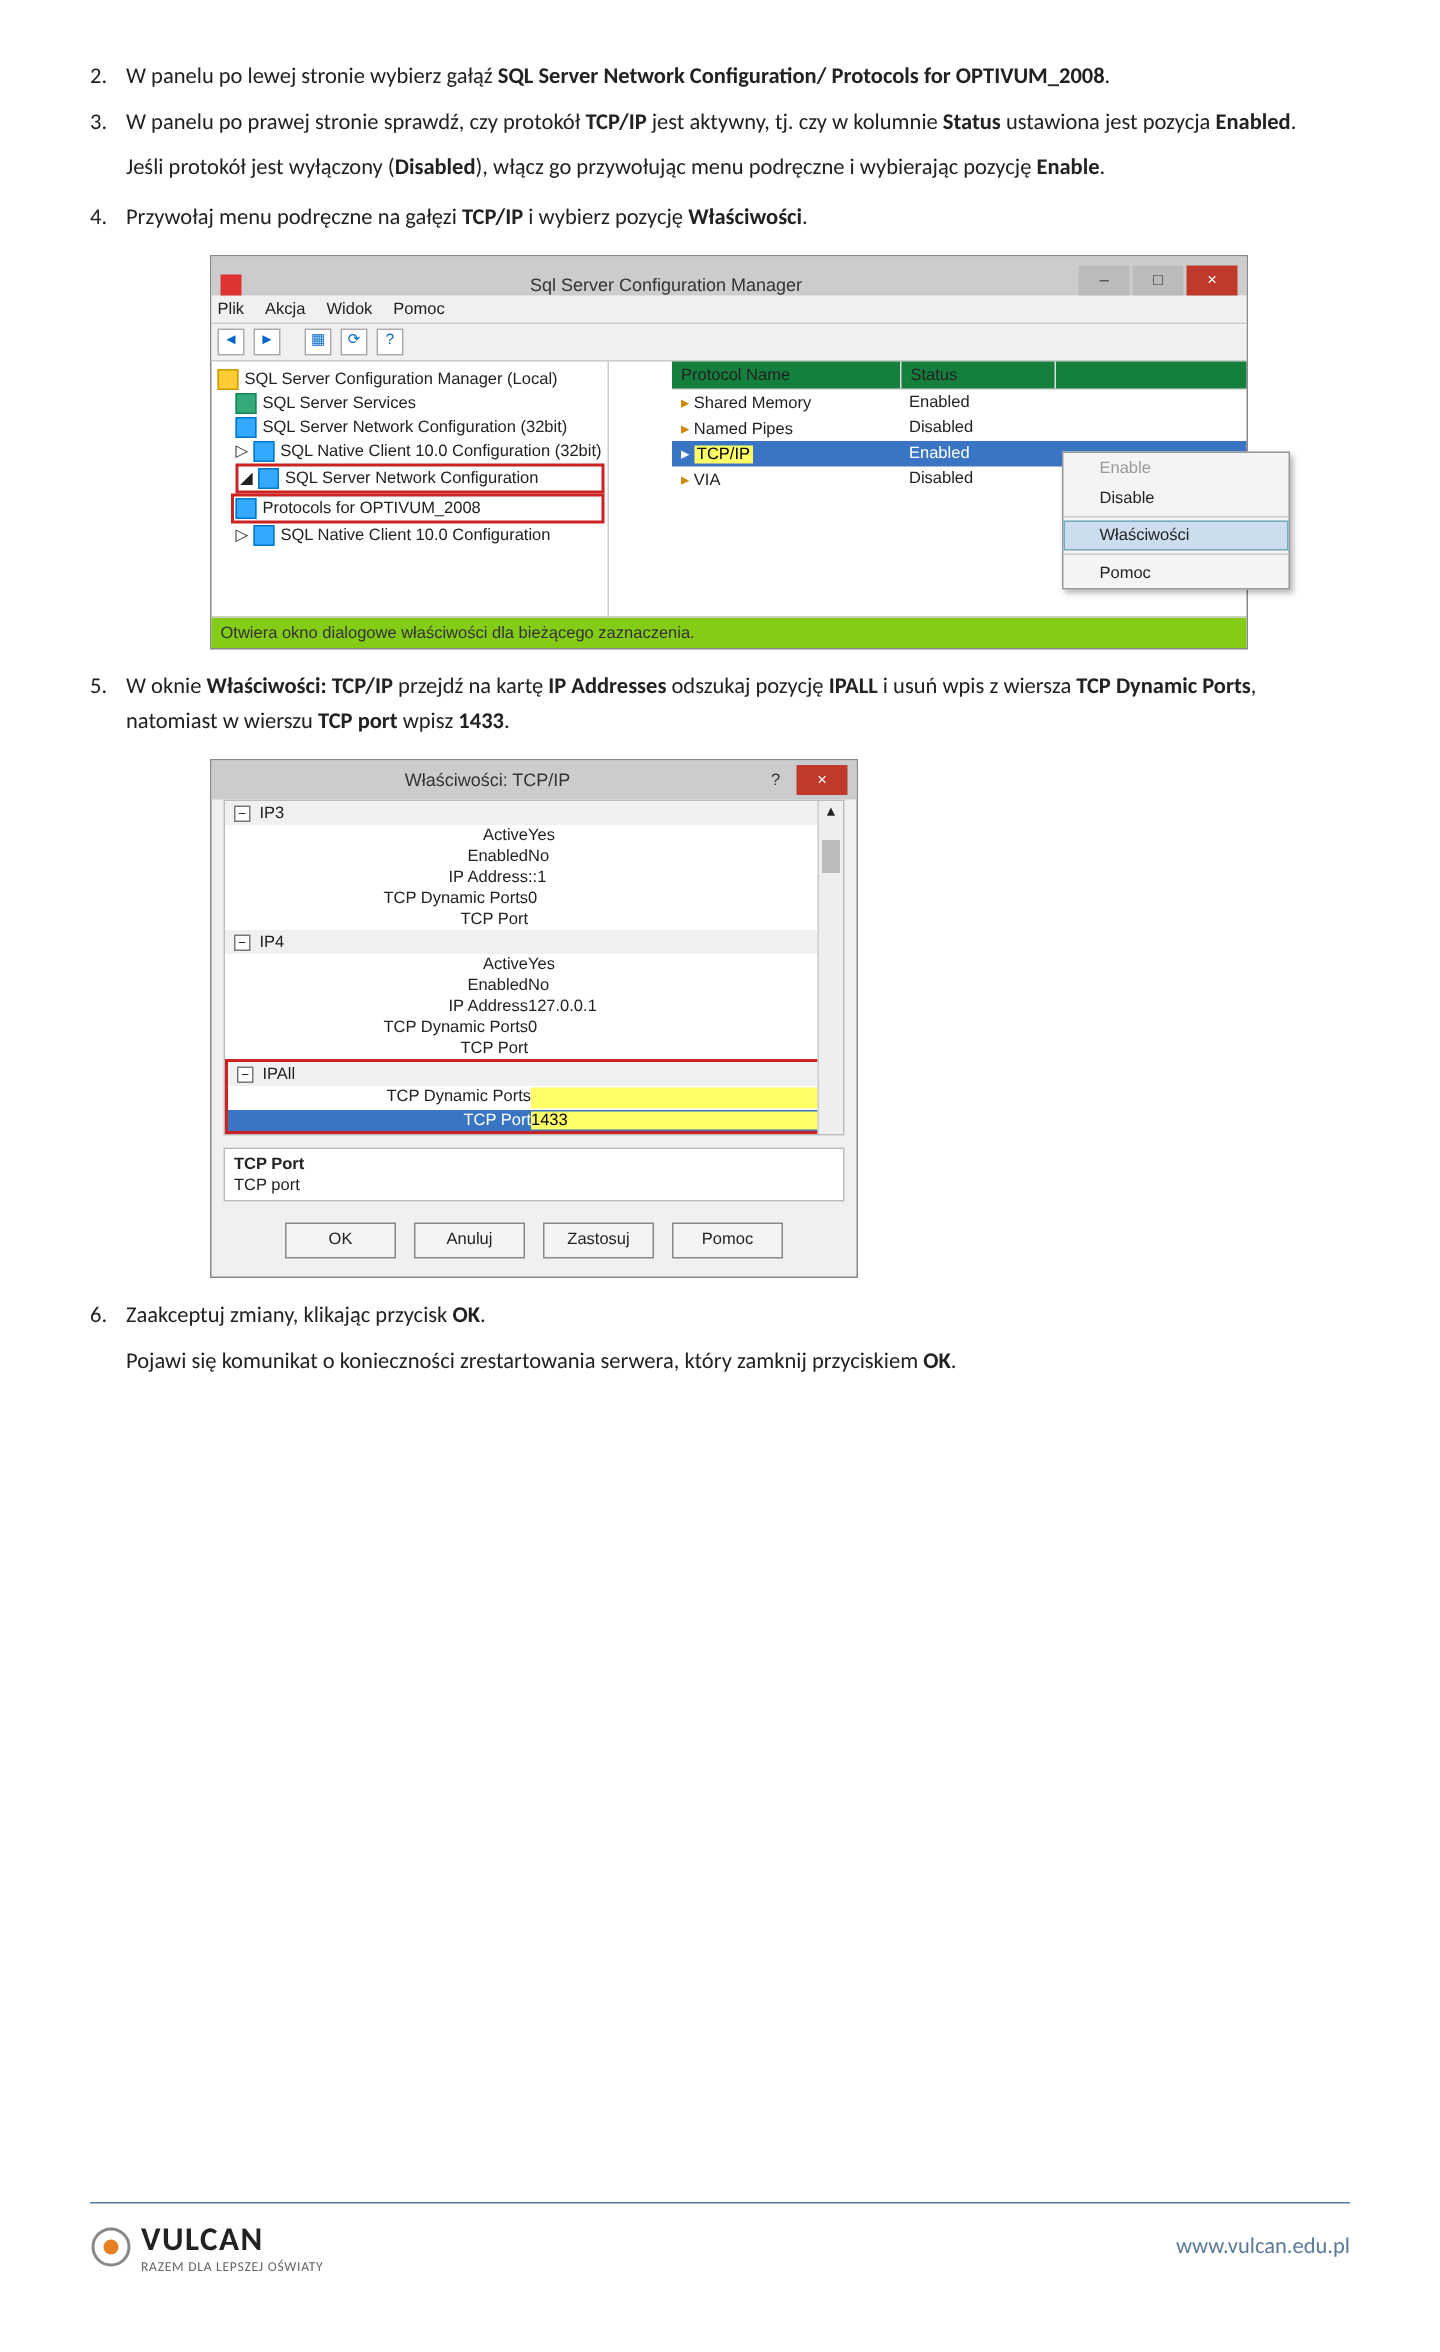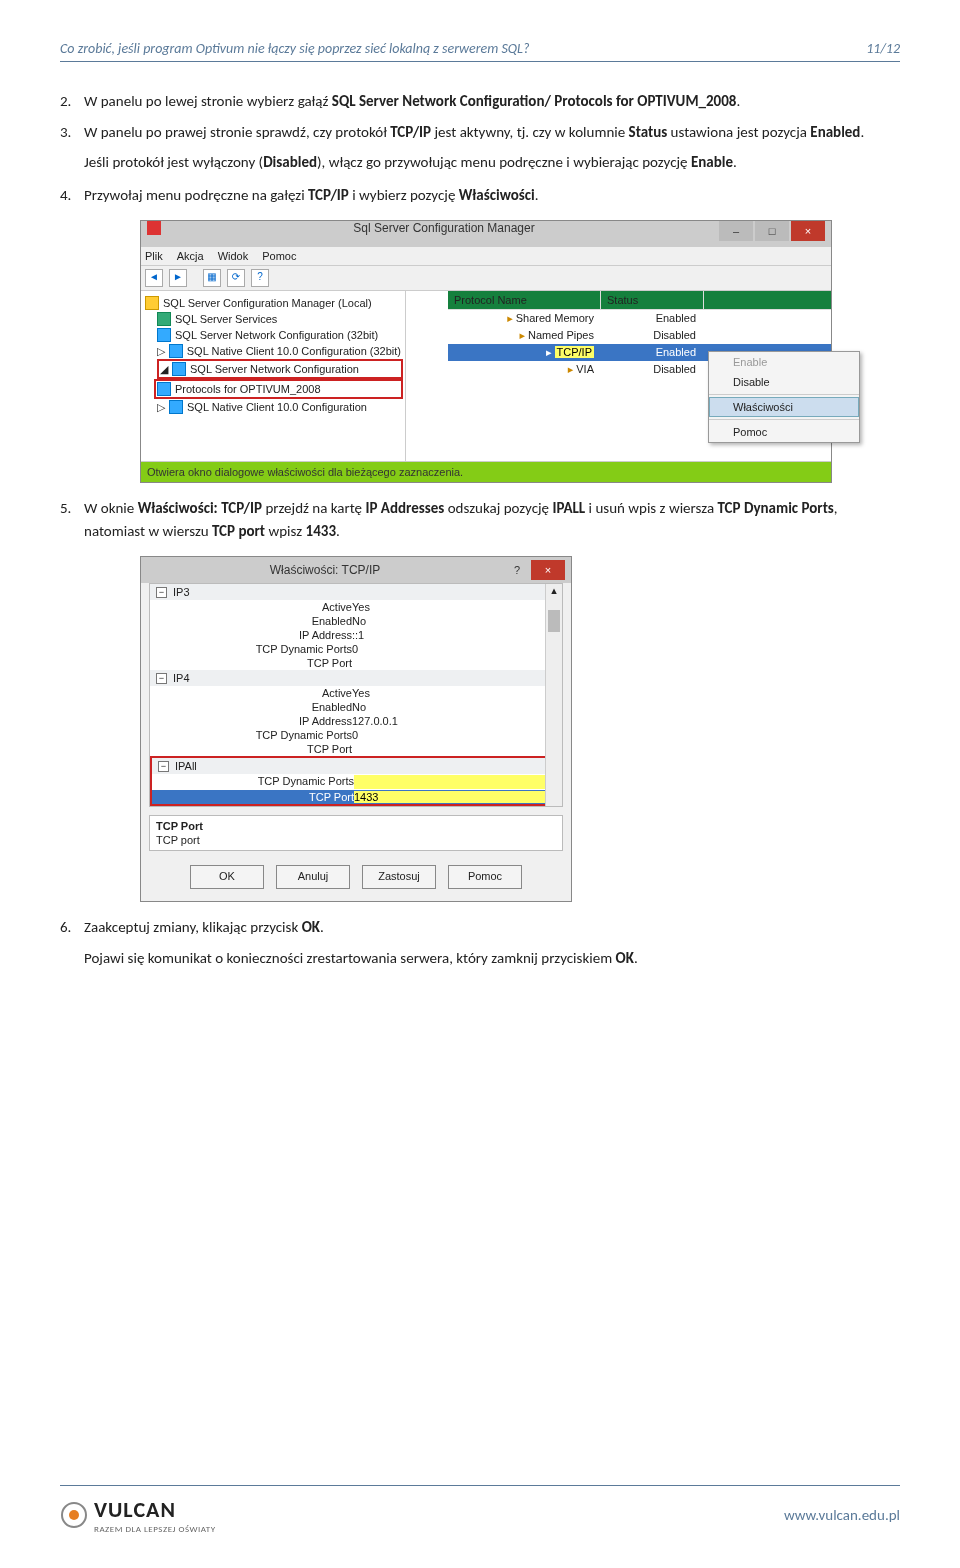--- a/index.html
+++ b/index.html
@@ -50,21 +50,21 @@
     width: 690px;
     margin: 14px 0 14px 80px;
     border: 1px solid #888;
     font-family: "Segoe UI", Tahoma, sans-serif;
     font-size: 11px;
     background: #fff;
   }
   .win-title {
     background: #ccc;
     display: flex;
-    align-items: flex-start;
+    align-items: flex-end;
     height: 26px;
     padding: 0 6px;
     position: relative;
   }
   .win-title .t-icon {
     width: 14px; height: 14px; background:#d33; margin-right:8px;
   }
   .win-title .t-text { flex:1; text-align:center; color:#333; font-size:12px; }
   .win-title .btns { display:flex; gap:2px;}
   .win-title .btn { width:34px; height:20px; background:#bbb; text-align:center; line-height:20px; color:#333;}
@@ -76,21 +76,21 @@
   .tree { width:260px; border-right:1px solid #ccc; padding:4px 2px; line-height:16px; overflow:hidden;}
   .tree-row { display:flex; align-items:center; gap:4px; padding:0 2px; white-space:nowrap;}
   .tree-ico { width:12px; height:12px; display:inline-block; background:#fc3; border:1px solid #c90;}
   .tree-ico.g { background:#3a7; border-color:#185;}
   .tree-ico.b { background:#3af; border-color:#07c;}
   .tree-row.boxed { border:2px solid #c22; padding:0 1px;}
   .list { flex:1; }
   .list-head { display:flex; background:#15803d; border-bottom:1px solid #ddd;}
   .list-head div { padding:3px 6px; border-right:1px solid #ddd;}
   .lcol1{width:140px;} .lcol2{width:90px;}
-  .list-row { display:flex;text-align:right; }
+  .list-row { display:flex; }
   .list-row div { padding:2px 6px;}
   .list-row.sel { background:#3a75c4; color:#fff;}
   .ctx-menu {
     position:absolute; background:#f4f4f4; border:1px solid #999;
     box-shadow:2px 2px 4px rgba(0,0,0,.3); width:150px;
   }
   .ctx-item { padding:4px 10px 4px 24px;}
   .ctx-item.dis { color:#999;}
   .ctx-item.hl { background:#cde; border:1px solid #7ab; padding:3px 9px 3px 23px;}
   .ctx-sep { border-top:1px solid #ccc; margin:2px 0;}
@@ -117,39 +117,35 @@
   .prop-row.sel { background:#3a75c4; color:#fff;}
   .prop-row.sel .v { background:#ffff66; color:#000;}
   .redbox { border:2px solid #c22;}
   .scroll2 { position:absolute; right:0; top:0; bottom:0; width:16px; background:#eee; border-left:1px solid #ccc;}
   .scroll2 .thumb{ background:#bbb; height:22px; margin:14px 2px 0 2px;}
   .desc2 { margin:0 8px 6px 8px; border:1px solid #bbb; background:#fff; padding:3px 6px; line-height:14px;}
   .btnrow { display:flex; justify-content:center; gap:12px; padding:8px 0 12px 0;}
   .dbtn { width:72px; height:22px; border:1px solid #888; background:#f4f4f4; font-size:11px; text-align:center; line-height:20px;}
 
   .footer {
-    position:absolute; bottom:16px; left:60px; right:60px;
+    position:absolute; bottom:33px; left:60px; right:60px;
     border-top:1px solid #5b7a99; padding-top:10px;
     display:flex; justify-content:space-between; align-items:center;gap:34px;
   }
   .logo { color:#444; font-size:13px; display:flex; align-items:center; gap:6px;}
   .logo .mark { font-size:22px; font-weight:bold; color:#222; letter-spacing:1px;}
   .logo .sub { font-size:9px; color:#666; letter-spacing:0.5px;}
   .footer .url { color:#5b7a99; font-size:15px;}
   .hl-y { background:#ffff66; }
 </style>
 </head>
 <body>
 
 <div class="page">
 
-  <div class="header-line">
-    <span>Co zrobić, jeśli program Optivum nie łączy się poprzez sieć lokalną z serwerem SQL?</span>
-    <span>11/12</span>
-  </div>
 
   <div class="body-text step">
     <div class="step-num">2.</div>
     <div class="step-txt">
       <span>W panelu po lewej stronie wybierz gałąź </span><b>SQL Server Network Configuration/ Protocols for OPTIVUM_2008</b><span>.</span>
     </div>
   </div>
 
   <div class="body-text step">
     <div class="step-num">3.</div>

